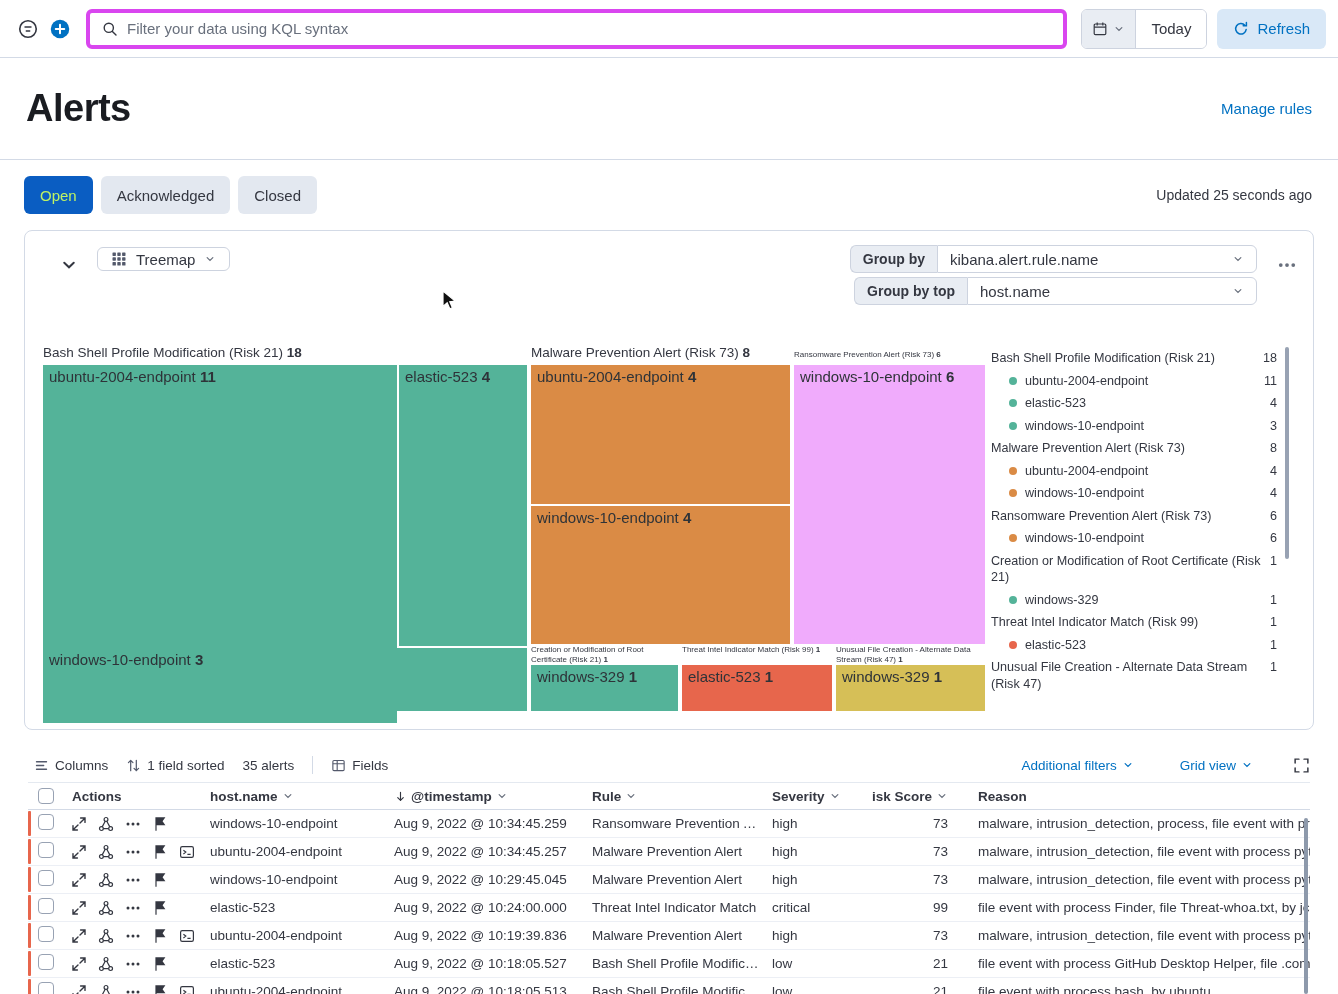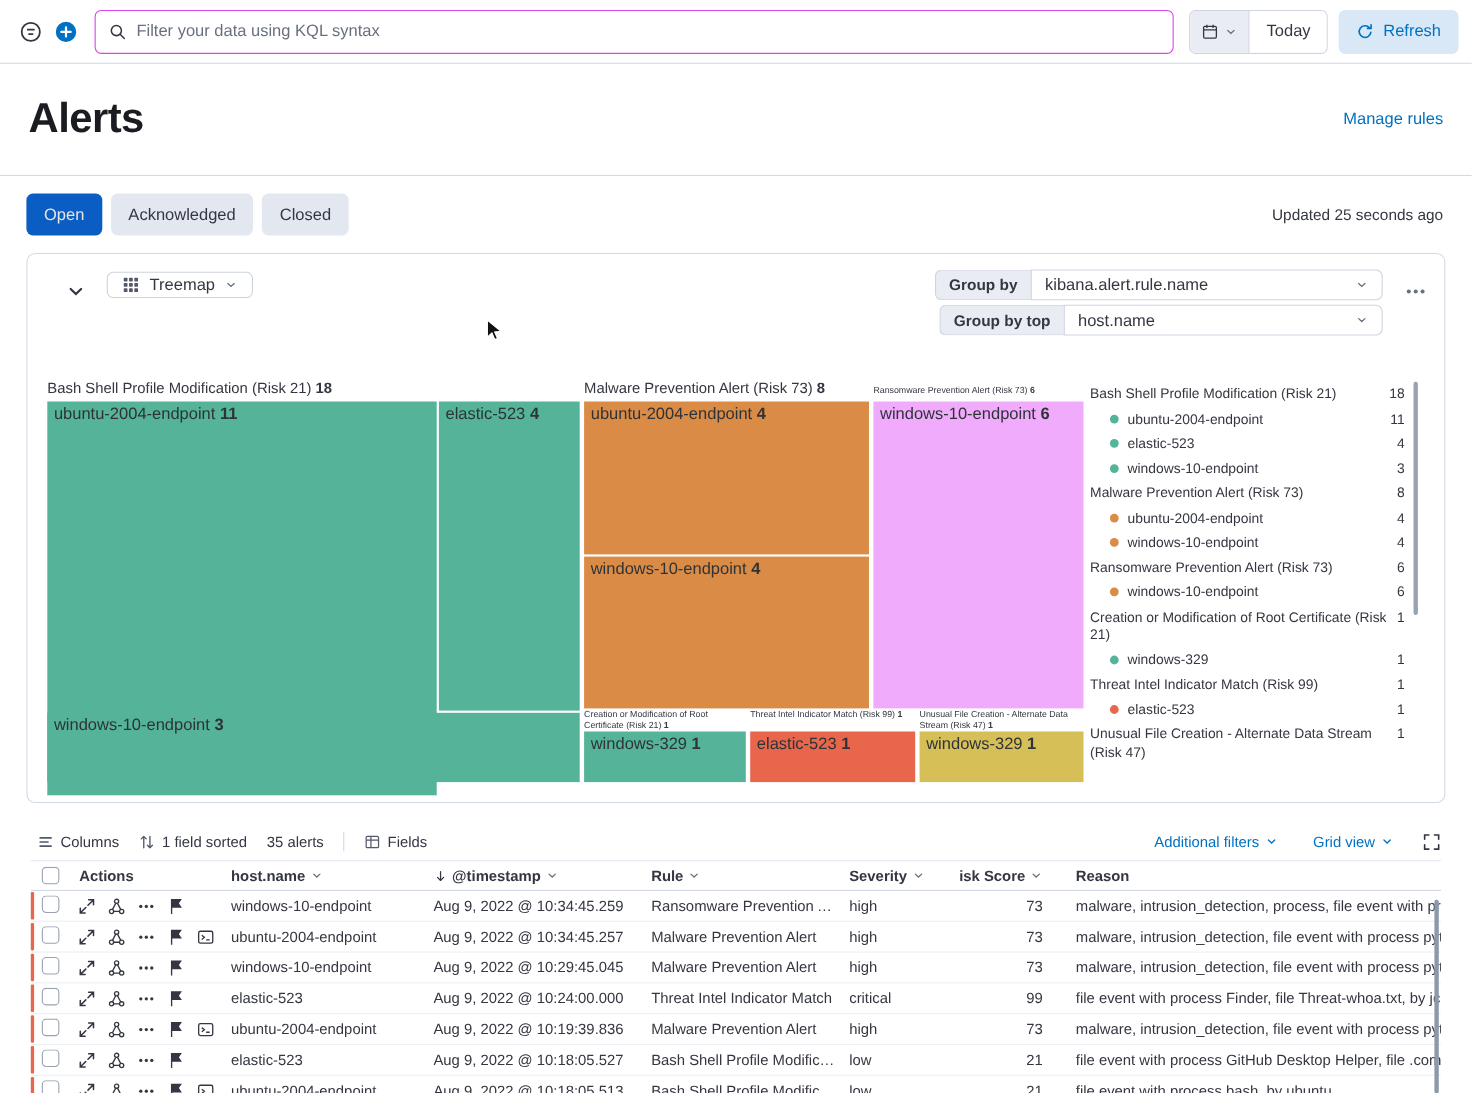--- a/index.html
+++ b/index.html
@@ -9,42 +9,42 @@
     background:#fff; color:#343741;
     font-family:"Liberation Sans","DejaVu Sans",sans-serif; font-size:14px;
   }
   svg { display:block; width:100%; height:100%; }
   button { font-family:inherit; cursor:pointer; }
 
   
   .topbar { display:flex; align-items:center; height:58px; border-bottom:1px solid #d3dae6; padding:0 12px; gap:10px; }
   .tb-icons { display:flex; align-items:center; gap:12px; padding:0 6px; }
   .icon-btn { background:none; border:none; padding:0; width:20px; height:20px; color:#343741; display:inline-flex; }
-  .kql-box { flex:1; height:40px; border:1px solid #d946ef; border-radius:6px; background:#fff; display:flex; align-items:center; gap:9px; padding:0 12px; }
+  .kql-box { flex:1; height:40px; border:4px solid #d946ef; border-radius:6px; background:#fff; display:flex; align-items:center; gap:9px; padding:0 12px; }
   .kql-box .s-icon { width:16px; height:16px; color:#343741; flex:none; }
   .kql-box .ph { font-size:15px; color:#69707d; }
   .date-wrap { display:flex; align-items:center; gap:10px; margin-left:4px; }
   .date-group { display:flex; align-items:stretch; height:40px; border:1px solid #cdd3df; border-radius:6px; overflow:hidden; background:#fff; }
   .cal-btn { display:flex; align-items:center; gap:5px; padding:0 10px; background:#e9edf3; border:none; border-right:1px solid #cdd3df; color:#343741; }
   .cal-btn .i16 { width:16px; height:16px; }
   .cal-btn .i12 { width:12px; height:12px; color:#69707d; }
   .today-btn { padding:0 15px; background:#fff; border:none; font-size:15px; color:#343741; }
   .refresh-btn { height:40px; display:flex; align-items:center; gap:8px; padding:0 16px; background:#d9e8f7; color:#0071c2; border:none; border-radius:6px; font-size:15px; font-weight:500; }
   .refresh-btn .i16 { width:16px; height:16px; }
 
   
   .page-head { height:102px; padding:0 26px; display:flex; align-items:center; justify-content:space-between; border-bottom:1px solid #d3dae6; }
   .page-head h1 { margin:0; font-size:38px; font-weight:700; color:#1a1c21; letter-spacing:-0.5px; }
   .manage-link { color:#0071c2; font-size:15px; text-decoration:none; }
 
   
   .tabs-row { display:flex; align-items:center; justify-content:space-between; padding:16px 26px 16px 24px; }
   .tabs { display:flex; gap:8px; }
   .tab { height:38px; padding:0 16px; border:none; border-radius:6px; background:#e3e8f0; color:#343741; font-size:15px; font-weight:500; }
-  .tab.active { background:#0a5dc2; color:#e5e5e5; }
+  .tab.active { background:#0a5dc2; color:#bef264; }
   .updated { font-size:14px; color:#343741;margin-left:24px; }
 
   
   .chart-panel { margin:0 24px; height:500px; border:1px solid #d3dae6; border-radius:8px; padding:14px 16px; position:relative; }
   .panel-top { position:relative; height:88px; }
   .collapse-btn { position:absolute; left:18px; top:10px; width:20px; height:20px; border:none; background:none; color:#343741; padding:0; }
   .viz-btn { position:absolute; left:56px; top:2px; height:24px; display:flex; align-items:center; gap:9px; padding:0 13px; border:1px solid #cdd3df; border-radius:6px; background:#fff; font-size:15px; color:#343741; }
   .viz-btn .i16 { width:16px; height:16px; color:#53596b; }
   .viz-btn .i12 { width:12px; height:12px; color:#69707d; }
   .groupbys { position:absolute; right:40px; top:0; display:flex; flex-direction:column; gap:4px; align-items:flex-end; }
@@ -71,21 +71,21 @@
   .lg-val { flex:none; }
   .lg-scroll { position:absolute; right:8px; top:2px; width:4px; height:364px; }
   .lg-thumb { width:4px; height:212px; background:#98a2b3; border-radius:2px; }
 
   
   .grid-toolbar { display:flex; align-items:center; margin:26px 28px 0; gap:6px; font-size:13.5px; color:#343741; }
   .gt-item { display:flex; align-items:center; gap:6px; padding:0 6px; background:none; border:none; font-size:13.5px; color:#343741; }
   .gt-item .i16 { width:15px; height:15px; color:#53596b; }
   .gt-count { padding:0 6px; }
   .gt-sep { width:1px; height:18px; background:#d3dae6; margin:0 6px; }
-  .gt-right { margin-left:auto; display:flex; align-items:flex-end; gap:20px; }
+  .gt-right { margin-left:auto; display:flex; align-items:flex-end; gap:34px; }
   .gt-link { display:flex; align-items:center; gap:5px; color:#0071c2; background:none; border:none; font-size:13.5px; }
   .gt-link .i12 { width:12px; height:12px; }
   .fullscreen-btn { width:17px; height:17px; background:none; border:none; padding:0; color:#343741; }
 
   
   .alerts-table { margin:8px 0 0 28px; width:1282px; position:relative; }
   .thead, .tr { display:grid; grid-template-columns:36px 146px 184px 198px 180px 100px 90px 1fr; align-items:center; }
   .thead { height:28px; border-top:1px solid #e4e9f0; border-bottom:1px solid #d3dae6; font-weight:700; font-size:13.5px; }
   .th { display:flex; align-items:center; gap:4px; overflow:hidden; white-space:nowrap; }
   .th .i12 { width:12px; height:12px; color:#69707d; flex:none; }

